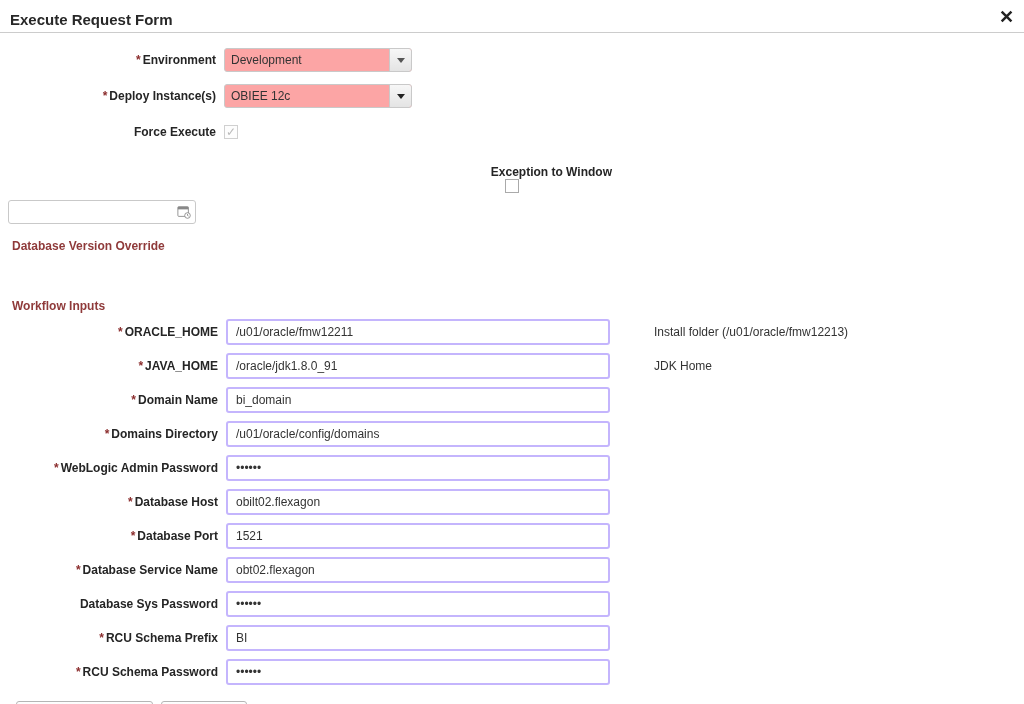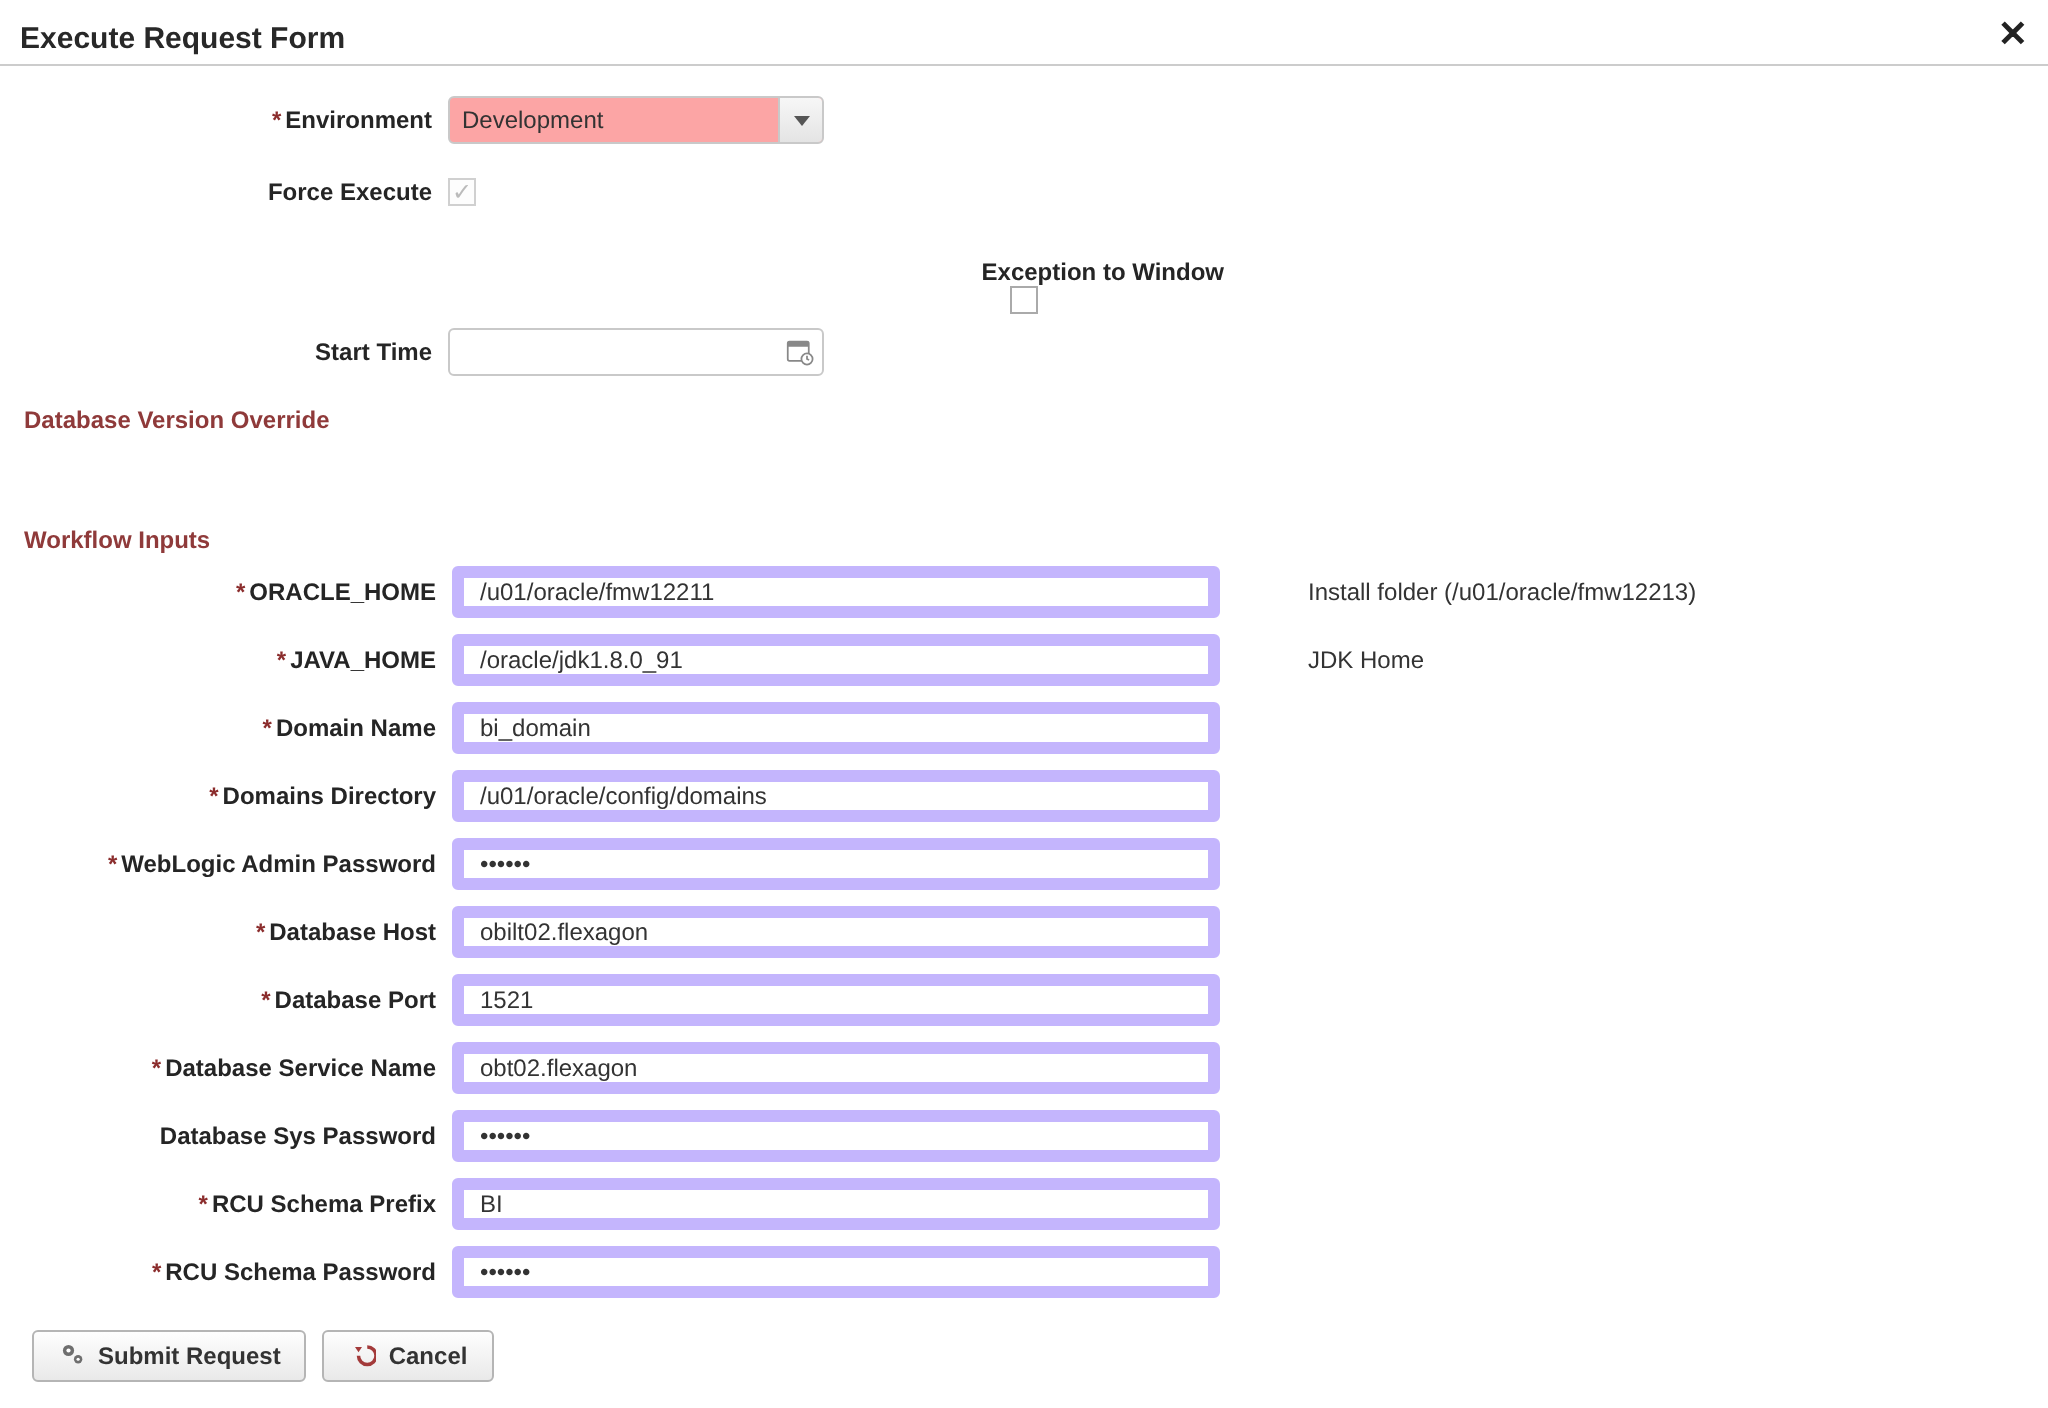--- a/index.html
+++ b/index.html
@@ -134,21 +134,21 @@
     color: #8f3a3a;
     font-weight: bold;
     font-size: 12px;
     padding: 4px 4px 6px 4px;
   }
   .wf-inputs .row { margin-bottom: 8px; }
   .wf-inputs .label-cell { width: 218px; }
   .text-input {
     width: 384px;
     height: 26px;
-    border: 6px solid #c4b5fd;
+    border: 2px solid #c4b5fd;
     border-radius: 3px;
     padding: 0 8px;
     font-size: 12px;
     font-family: inherit;
     color: #333;
     background: #fff;
   }
   .hint {
     margin-left: 44px;
     color: #333;
@@ -194,20 +194,33 @@
       <div class="field-cell">
         <div class="select-widget">
           <div class="sel-text">Development</div>
           <div class="sel-btn">
               <div class="chev-down"></div>
             </div>
         </div>
       </div>
     </div>
 
+    <div class="row">
+      <div class="label-cell">
+        <span class="req">*</span><span class="lbl">Deploy Instance(s)</span>
+      </div>
+      <div class="field-cell">
+        <div class="select-widget">
+          <div class="sel-text">OBIEE 12c</div>
+          <div class="sel-btn">
+              <div class="chev-down" style="border-top-color:#222;"></div>
+            </div>
+        </div>
+      </div>
+    </div>
 
     <div class="row" style="margin-bottom:20px;">
       <div class="label-cell">
         <span class="lbl">Force Execute</span>
       </div>
       <div class="field-cell">
         <span class="checkbox ghost">
             <span class="check-mark">✓</span>
           </span>
       </div>
@@ -216,23 +229,20 @@
     <div class="row" style="margin-bottom:6px;flex-direction:column;">
       <div class="label-cell">
         <span class="lbl">Exception to Window</span>
       </div>
       <div class="field-cell">
         <span class="checkbox"></span>
       </div>
     </div>
 
     <div class="row">
-      <div class="label-cell">
-        <span class="lbl">Start Time</span>
-      </div>
       <div class="field-cell">
         <div class="time-input">
           <span class="t-text"></span>
           <span class="cal-icon">
             <svg viewBox="0 0 16 16">
                 <rect x="1" y="2" width="12" height="11" rx="1" fill="none" stroke="#888" stroke-width="1"></rect>
                 <rect x="1" y="2" width="12" height="3" fill="#888"></rect>
                 <circle cx="12" cy="12" r="3.2" fill="#fff" stroke="#888" stroke-width="1"></circle>
                 <path d="M12 10.2 V12 L13.2 12.6" stroke="#888" stroke-width="1" fill="none"></path>
               </svg>

